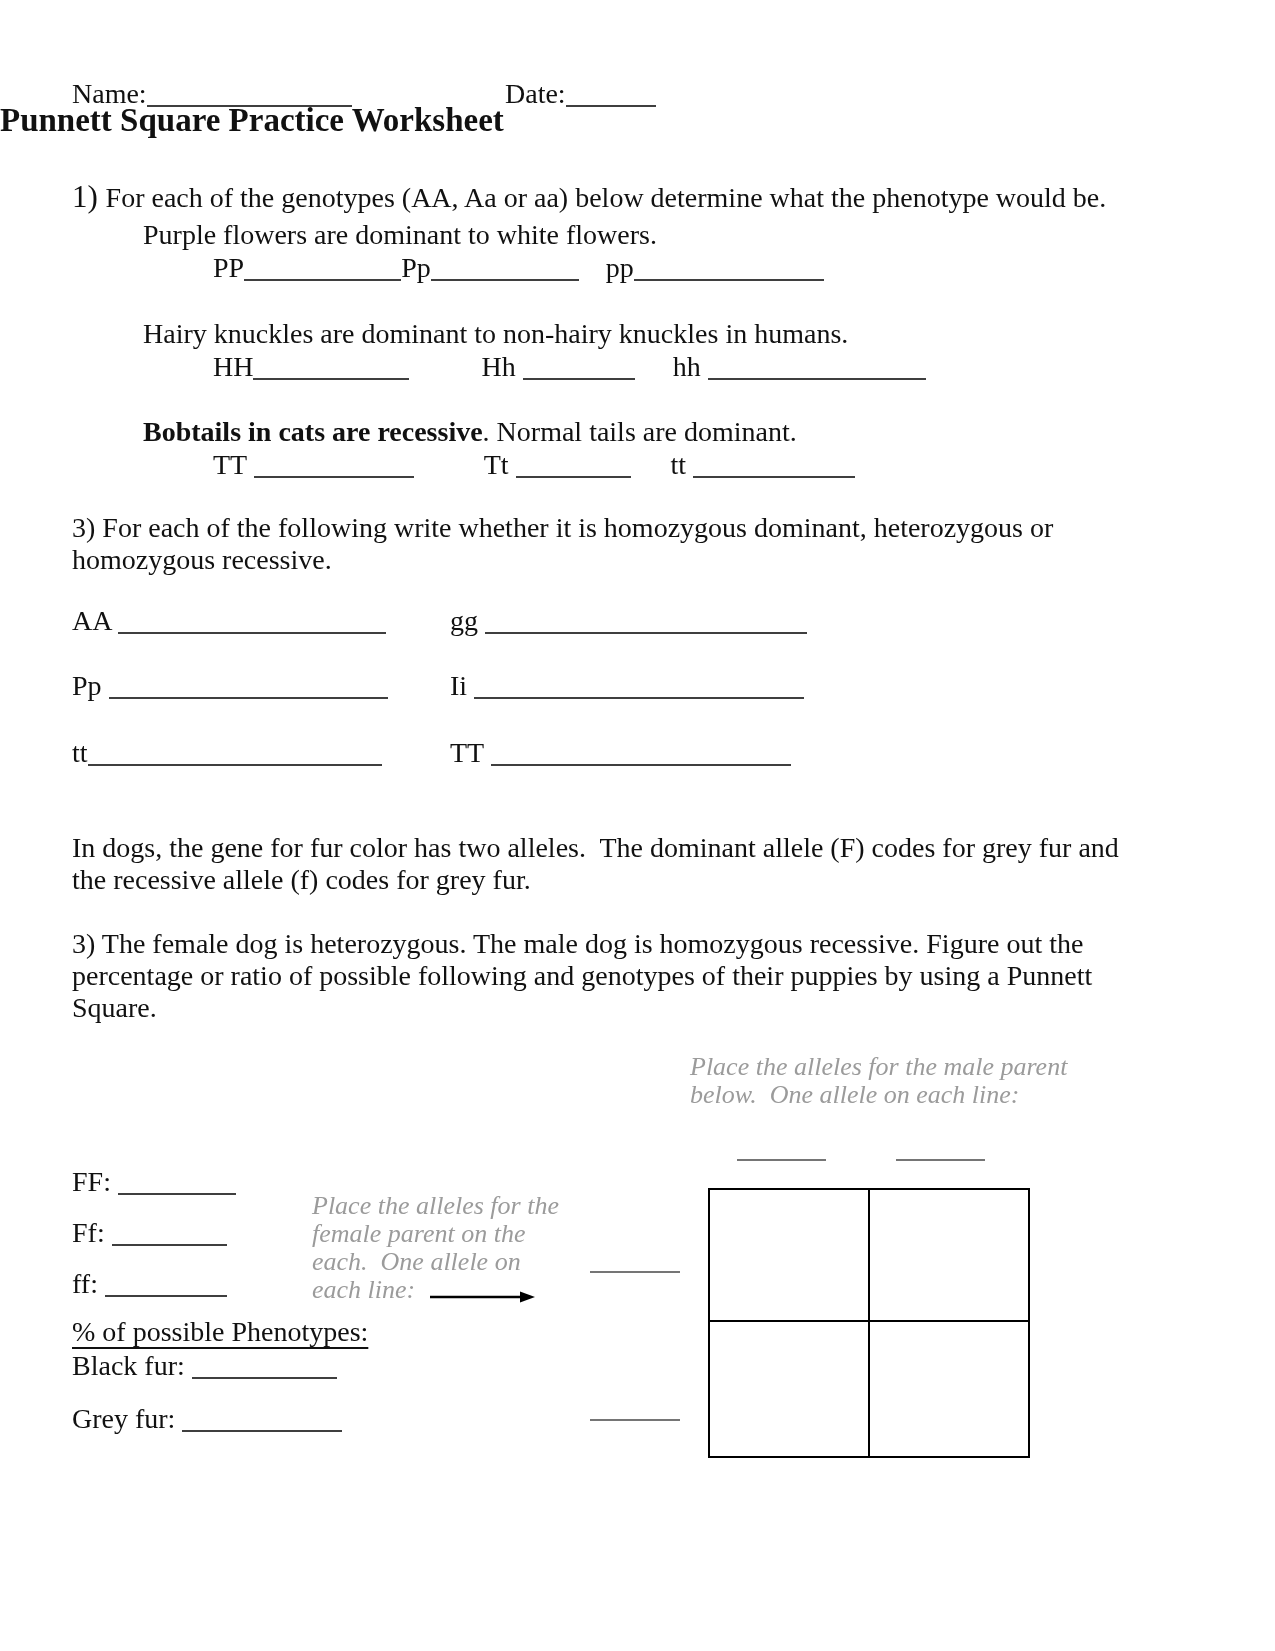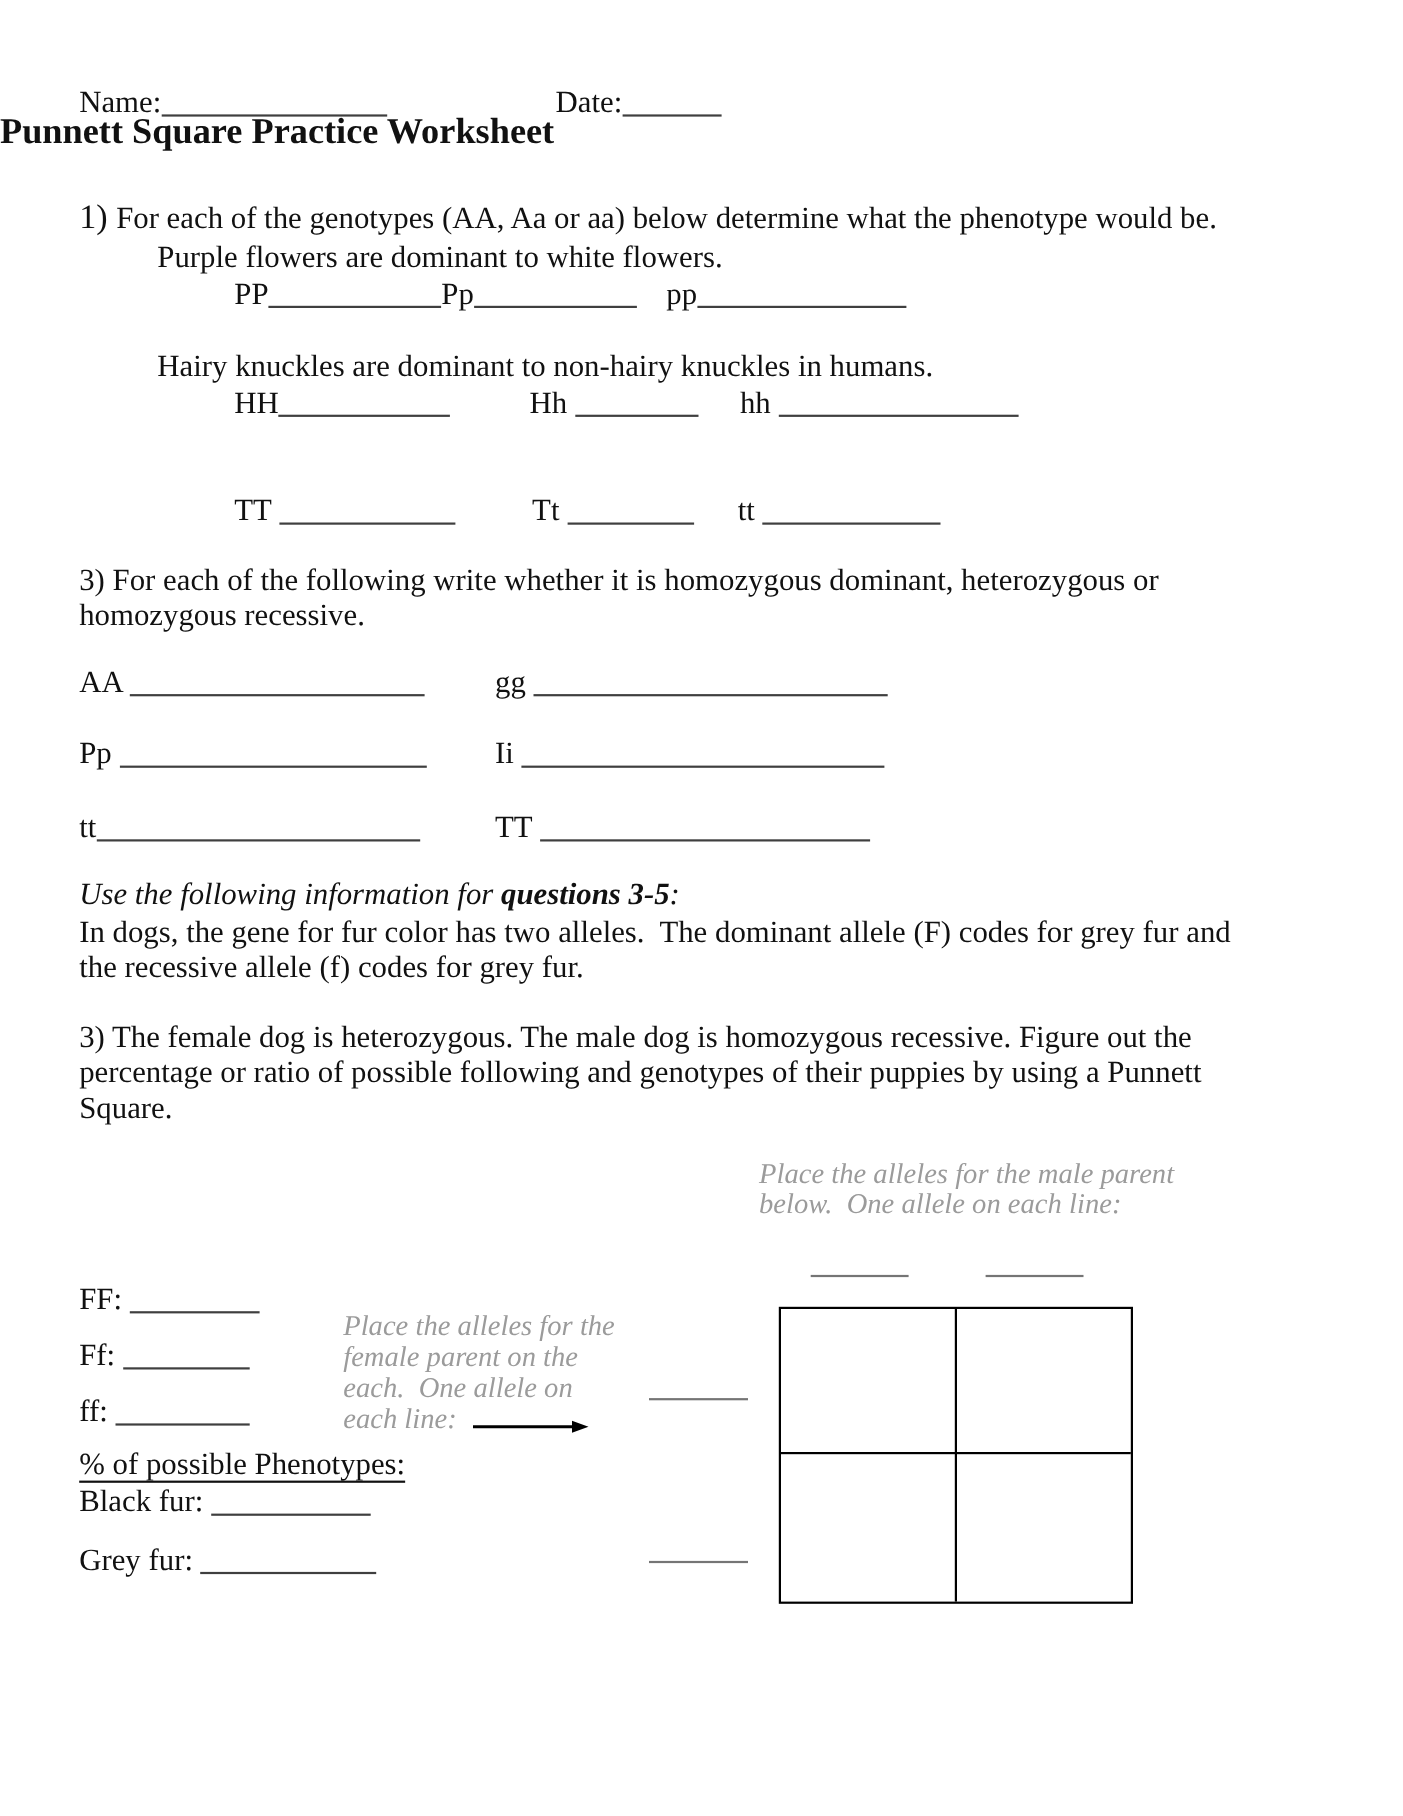--- a/index.html
+++ b/index.html
@@ -89,35 +89,35 @@
   <div class="title" style="top:102px">Punnett Square Practice Worksheet</div>
 
   <div class="line" style="left:72px; top:181px"><span class="num-lg">1) </span><span>For each of the genotypes (AA, Aa or aa) below determine what the phenotype would be.</span></div>
 
   <div class="line" style="left:143px; top:219px">Purple flowers are dominant to white flowers.</div>
   <div class="line" style="left:213px; top:252px"><span>PP</span><span class="blank" style="width:157px"></span><span>Pp</span><span class="blank" style="width:148px"></span><span style="margin-left:27px">pp</span><span class="blank" style="width:190px"></span></div>
 
   <div class="line" style="left:143px; top:318px">Hairy knuckles are dominant to non-hairy knuckles in humans.</div>
   <div class="line" style="left:213px; top:351px"><span>HH</span><span class="blank" style="width:156px"></span><span style="margin-left:72px">Hh </span><span class="blank" style="width:112px"></span><span style="margin-left:38px">hh </span><span class="blank" style="width:218px"></span></div>
 
+  <div class="line" style="left:143px; top:416px"><span class="bold">Bobtails in cats are recessive</span><span>. Normal tails are dominant.</span></div>
   <div class="line" style="left:213px; top:449px"><span>TT </span><span class="blank" style="width:160px"></span><span style="margin-left:70px">Tt </span><span class="blank" style="width:115px"></span><span style="margin-left:40px">tt </span><span class="blank" style="width:162px"></span></div>
 
   <div class="line" style="left:72px; top:512px">3) For each of the following write whether it is homozygous dominant, heterozygous or</div>
   <div class="line" style="left:72px; top:544px">homozygous recessive.</div>
 
   <div class="line" style="left:72px; top:605px"><span>AA </span><span class="blank" style="width:268px"></span></div>
   <div class="line" style="left:450px; top:605px"><span>gg </span><span class="blank" style="width:322px"></span></div>
 
   <div class="line" style="left:72px; top:670px"><span>Pp </span><span class="blank" style="width:279px"></span></div>
   <div class="line" style="left:450px; top:670px"><span>Ii </span><span class="blank" style="width:330px"></span></div>
 
   <div class="line" style="left:72px; top:737px"><span>tt</span><span class="blank" style="width:294px"></span></div>
   <div class="line" style="left:450px; top:737px"><span>TT </span><span class="blank" style="width:300px"></span></div>
 
-  <div class="line italic" style="left:72px; top:798px"><span>Use the following information for </span><span class="bold">questions 3-5</span><span>:</span></div>
   <div class="line" style="left:72px; top:832px">In dogs, the gene for fur color has two alleles.  The dominant allele (F) codes for grey fur and</div>
   <div class="line" style="left:72px; top:864px">the recessive allele (f) codes for grey fur.</div>
 
   <div class="line" style="left:72px; top:928px">3) The female dog is heterozygous. The male dog is homozygous recessive. Figure out the</div>
   <div class="line" style="left:72px; top:960px">percentage or ratio of possible following and genotypes of their puppies by using a Punnett</div>
   <div class="line" style="left:72px; top:992px">Square.</div>
 
   <div class="note" style="left:690px; top:1053px">Place the alleles for the male parent</div>
   <div class="note" style="left:690px; top:1081px">below.  One allele on each line:</div>
 

